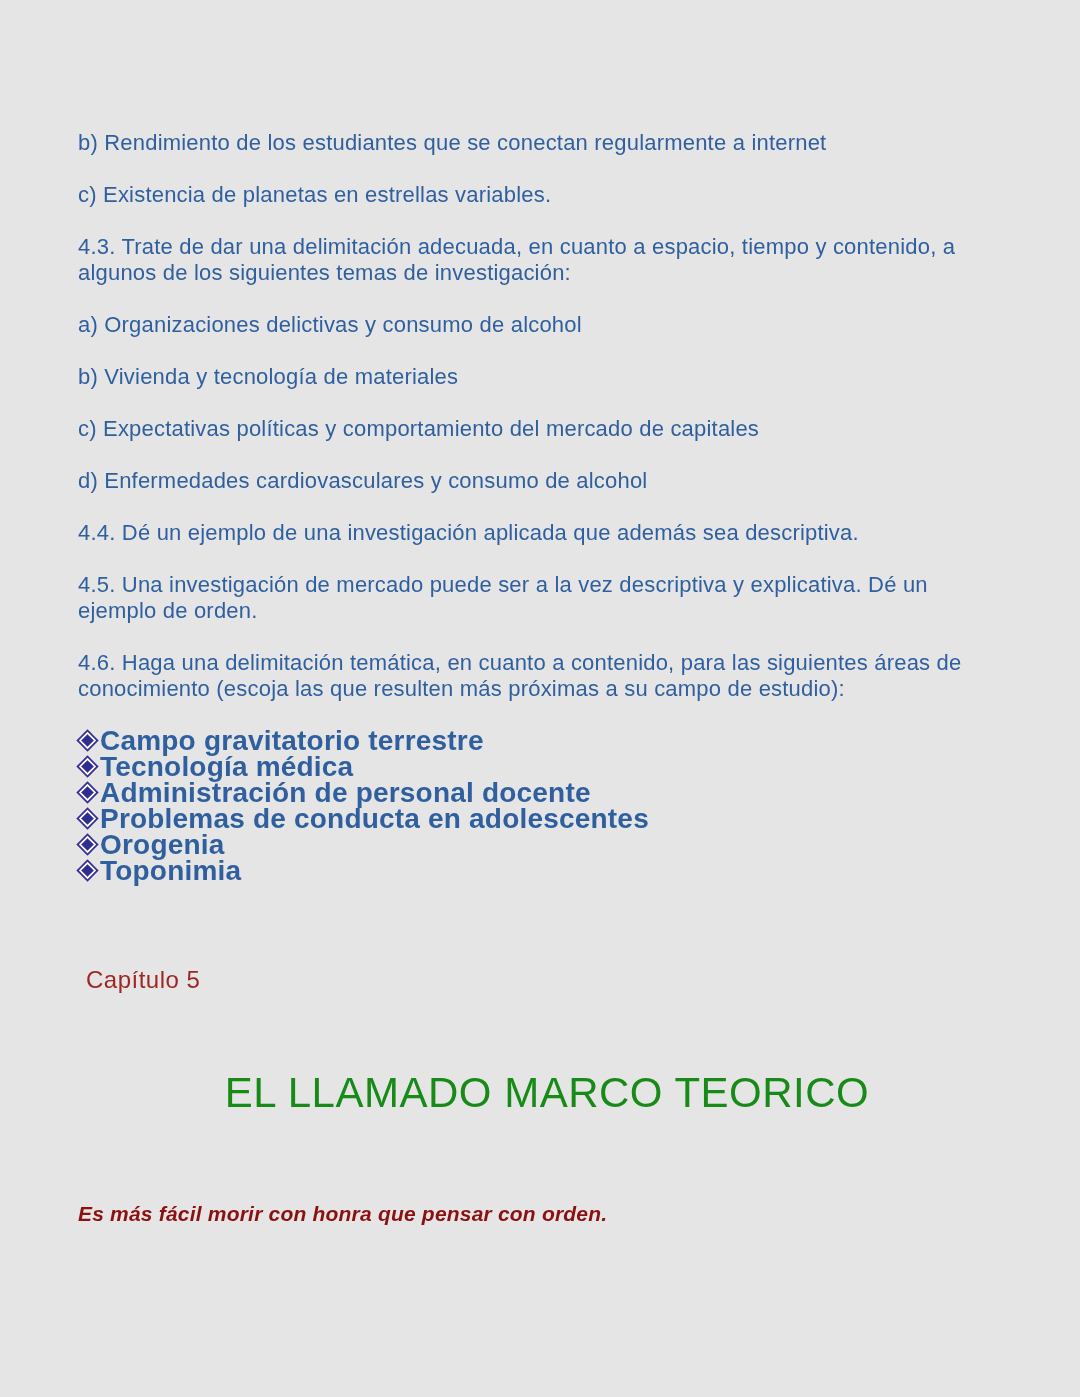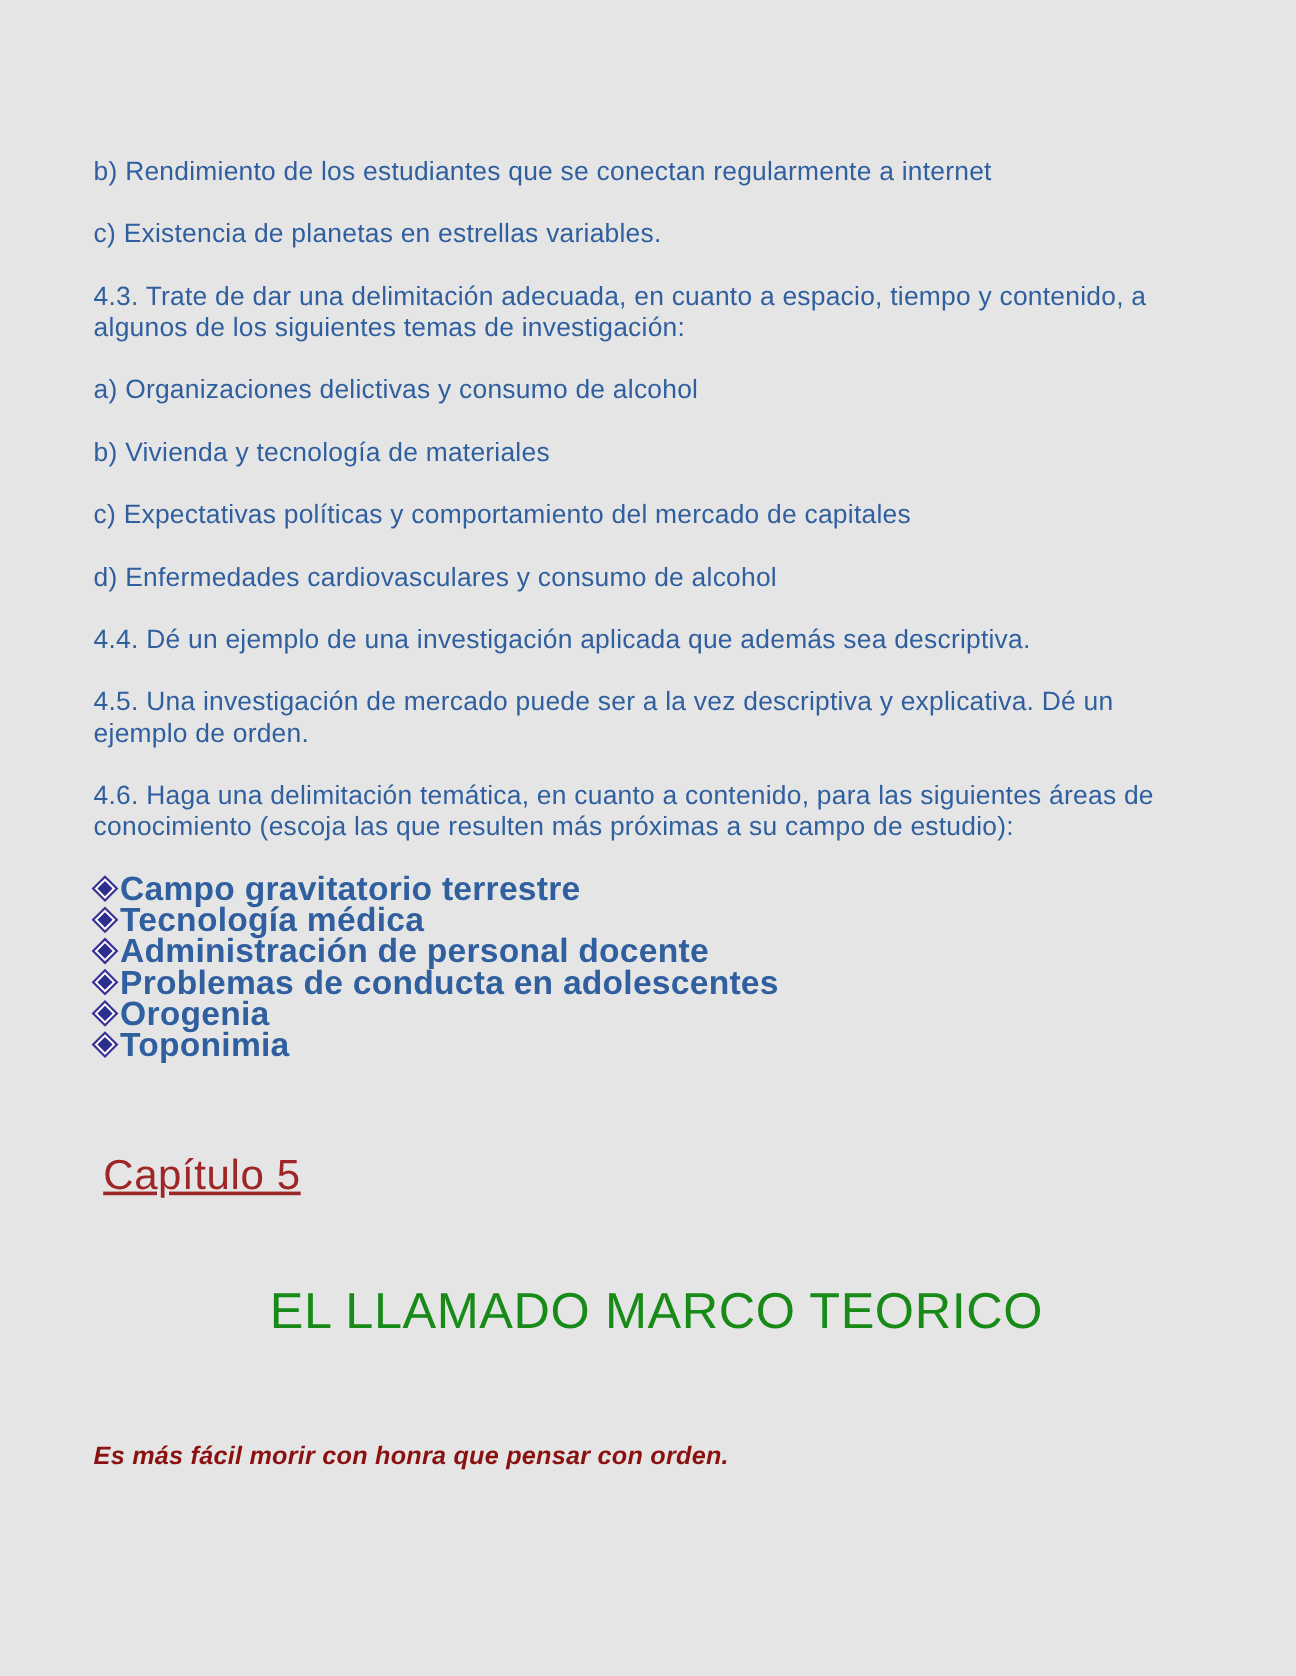--- a/index.html
+++ b/index.html
@@ -44,26 +44,25 @@
     left: 5px;
     top: 8px;
     width: 9px;
     height: 9px;
     background: #2e2e8e;
     transform: rotate(45deg);
     box-shadow: 0 0 0 1.6px #ffffff, 0 0 0 3.4px #382f94;
   }
   h2.chapter-label {
     margin: 76px 0 0 8px;
-    font-size: 35px;
+    font-size: 24px;
     font-weight: 400;
     line-height: 40px;
     color: #9e2626;
     letter-spacing: 0.5px;
-    text-decoration: underline;
   }
   h1.chapter-title {
     margin: 68px 0 0 0;
     text-align: center;
     font-size: 42px;
     font-weight: 400;
     line-height: 50px;
     color: #178a17;
     letter-spacing: 0.5px;
   }

